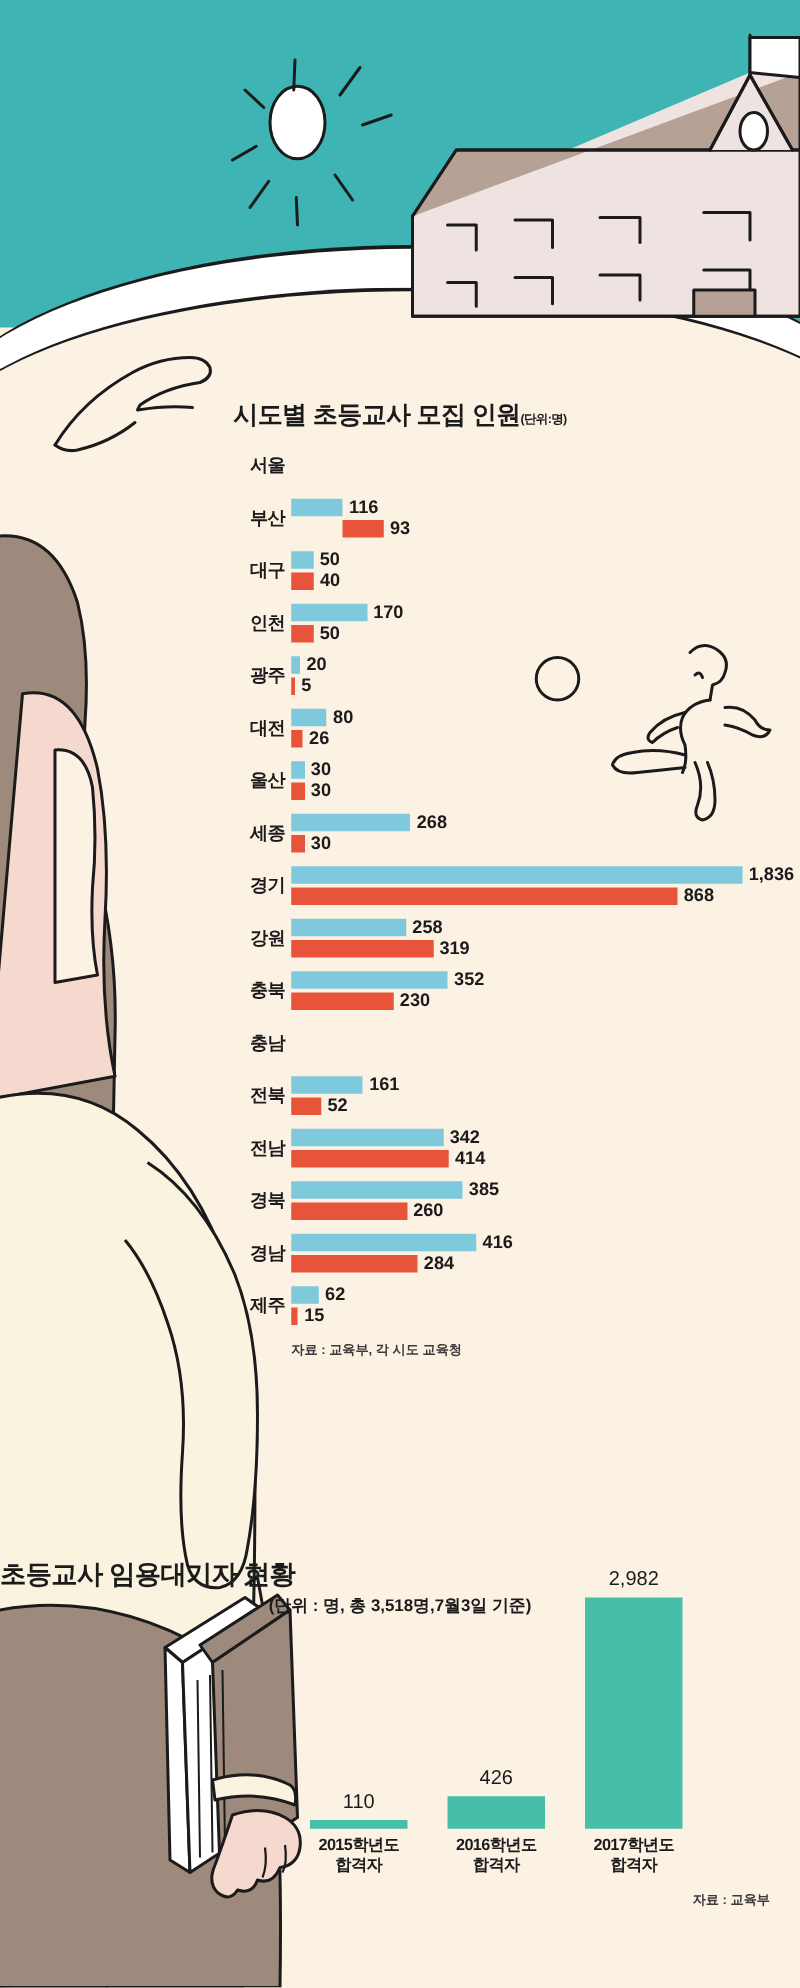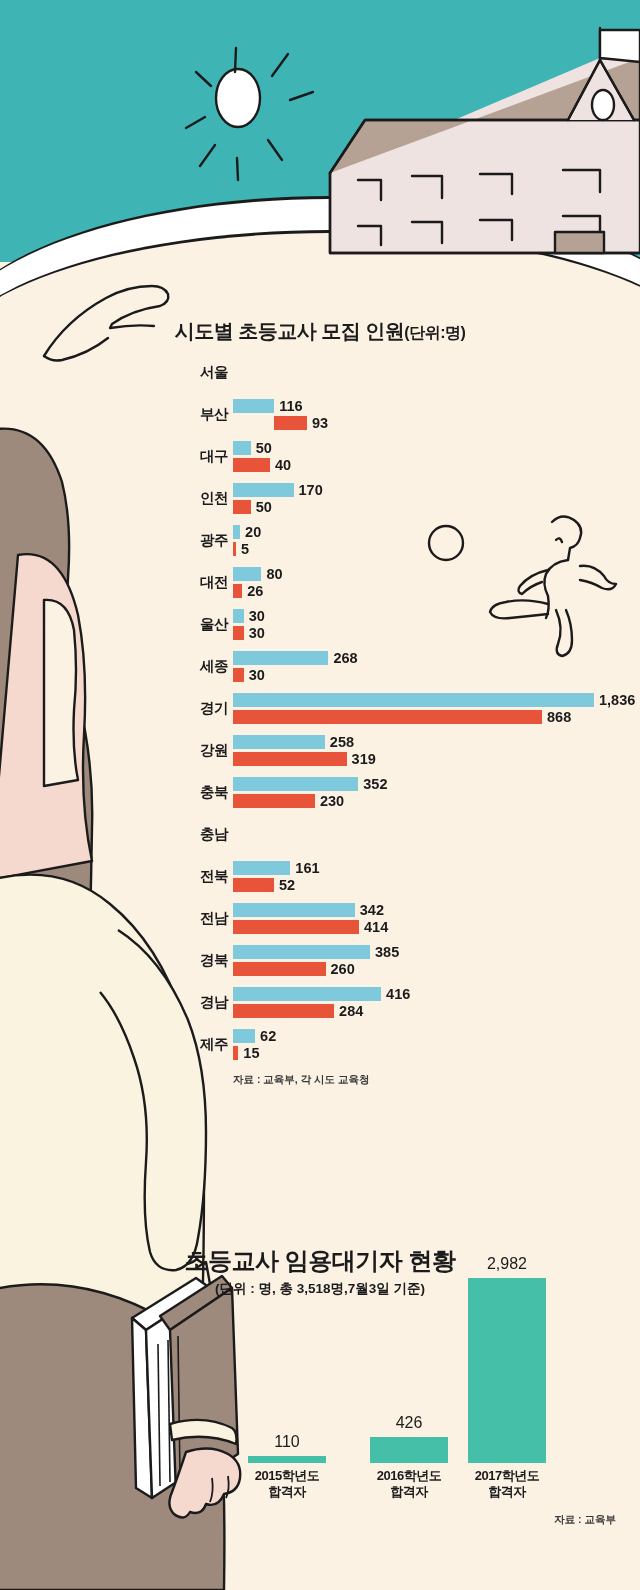--- a/index.html
+++ b/index.html
@@ -17,41 +17,41 @@
            background:#FFFFFF;border-radius:50% 50% 0 0 / 70% 70% 0 0;
            border-top:3px solid #1b1b1b;}
   .ground{position:absolute;left:-60px;top:230px;width:780px;height:230px;
           background:#FCF2E4;border-radius:50% 50% 0 0 / 60% 60% 0 0;
           border-top:3px solid #1b1b1b;}
   .illo-svg{position:absolute;left:0;top:0;}
 
   
   .chart1{position:absolute;left:0;top:318px;width:640px;}
   .c1-title{text-align:center;font-size:20px;font-weight:bold;letter-spacing:-.5px;}
-  .c1-title .unit{font-size:16px;font-weight:bold;}
+  .c1-title .unit{font-size:10px;font-weight:bold;}
   .legend{display:flex;justify-content:center;gap:16px;margin-top:9px;
           font-size:13.5px;font-weight:bold;align-items:center;}
   .legend span.sw{display:inline-block;width:13px;height:13px;margin-right:5px;
                   vertical-align:-2px;}
   .legend .li{display:flex;align-items:center;white-space:nowrap;}
 
   .rows{margin-top:9px;position:relative;}
   .row{position:relative;height:42px;}
   .rlabel{position:absolute;right:412px;width:120px;text-align:right;
           top:9px;font-size:14.5px;font-weight:bold;letter-spacing:-.5px;}
   .bars{position:absolute;left:233px;top:3px;}
   .bar{height:14px;position:relative;margin-bottom:3px;}
   .bar i{display:block;height:14px;}
   .bar b{position:absolute;left:100%;top:50%;transform:translateY(-50%);
          margin-left:5px;font-size:14.5px;font-weight:bold;white-space:nowrap;}
   .src{font-size:10.5px;font-weight:bold;color:#3a3a3a;margin-left:233px;margin-top:5px;}
 
   
   .chart2{position:absolute;left:0;top:1245px;width:640px;}
-  .c2-title{text-align:center;font-size:24px;font-weight:bold;letter-spacing:-.5px;}
+  .c2-title{text-align:left;font-size:21px;font-weight:bold;letter-spacing:-.5px;}
   .c2-sub{text-align:center;font-size:13.5px;font-weight:bold;margin-top:3px;}
   .cols{position:absolute;left:248px;top:60px;width:300px;height:210px;}
   .col{position:absolute;bottom:52px;width:78px;}
   .col .bar2{width:100%;background:#45BFA8;}
   .col .val{position:absolute;bottom:100%;left:0;width:100%;text-align:center;
             font-size:16px;font-weight:normal;margin-bottom:5px;}
   .col .cap{position:absolute;top:100%;left:-12px;width:102px;text-align:center;
             font-size:13px;font-weight:bold;line-height:1.25;margin-top:5px;
             letter-spacing:-.5px;}
   .src2{position:absolute;right:24px;top:268px;font-size:10.5px;font-weight:bold;color:#3a3a3a;}
@@ -177,21 +177,21 @@
             </div>
           </div>
         </div>
         <div class="row">
           <div class="rlabel">대구</div>
           <div class="bars">
             <div class="bar" style="width: 17.8px;">
               <i style="background: rgb(127, 201, 220);"></i>
               <b>50</b>
             </div>
-            <div class="bar" style="width: 37px;">
+            <div class="bar" style="width: 18px;">
               <i style="background: rgb(232, 84, 58);"></i>
               <b>40</b>
             </div>
           </div>
         </div>
         <div class="row">
           <div class="rlabel">인천</div>
           <div class="bars">
             <div class="bar" style="width: 60.52px;">
               <i style="background: rgb(127, 201, 220);"></i>
@@ -297,21 +297,21 @@
         <div class="row">
           <div class="rlabel">충남</div>
         </div>
         <div class="row">
           <div class="rlabel">전북</div>
           <div class="bars">
             <div class="bar" style="width: 57.316px;">
               <i style="background: rgb(127, 201, 220);"></i>
               <b>161</b>
             </div>
-            <div class="bar" style="width: 41px;">
+            <div class="bar" style="width: 24px;">
               <i style="background: rgb(232, 84, 58);"></i>
               <b>52</b>
             </div>
           </div>
         </div>
         <div class="row">
           <div class="rlabel">전남</div>
           <div class="bars">
             <div class="bar" style="width: 121.752px;">
               <i style="background: rgb(127, 201, 220);"></i>
@@ -372,21 +372,21 @@
     <div class="c2-sub">(단위 : 명, 총 3,518명,7월3일 기준)</div>
     <div class="cols" id="cols">
         <div class="col" style="left: 0px;">
           <div class="val">110</div>
           <div class="bar2" style="height: 6.82428px; background: rgb(69, 191, 168);"></div>
           <div class="cap">
             <div>2015학년도</div>
             <div>합격자</div>
           </div>
         </div>
-        <div class="col" style="left: 122px;">
+        <div class="col" style="left: 110px;">
           <div class="val">426</div>
           <div class="bar2" style="height: 26.4286px; background: rgb(69, 191, 168);"></div>
           <div class="cap">
             <div>2016학년도</div>
             <div>합격자</div>
           </div>
         </div>
         <div class="col" style="left: 220px;">
           <div class="val">2,982</div>
           <div class="bar2" style="height: 185px; background: rgb(69, 191, 168);"></div>

